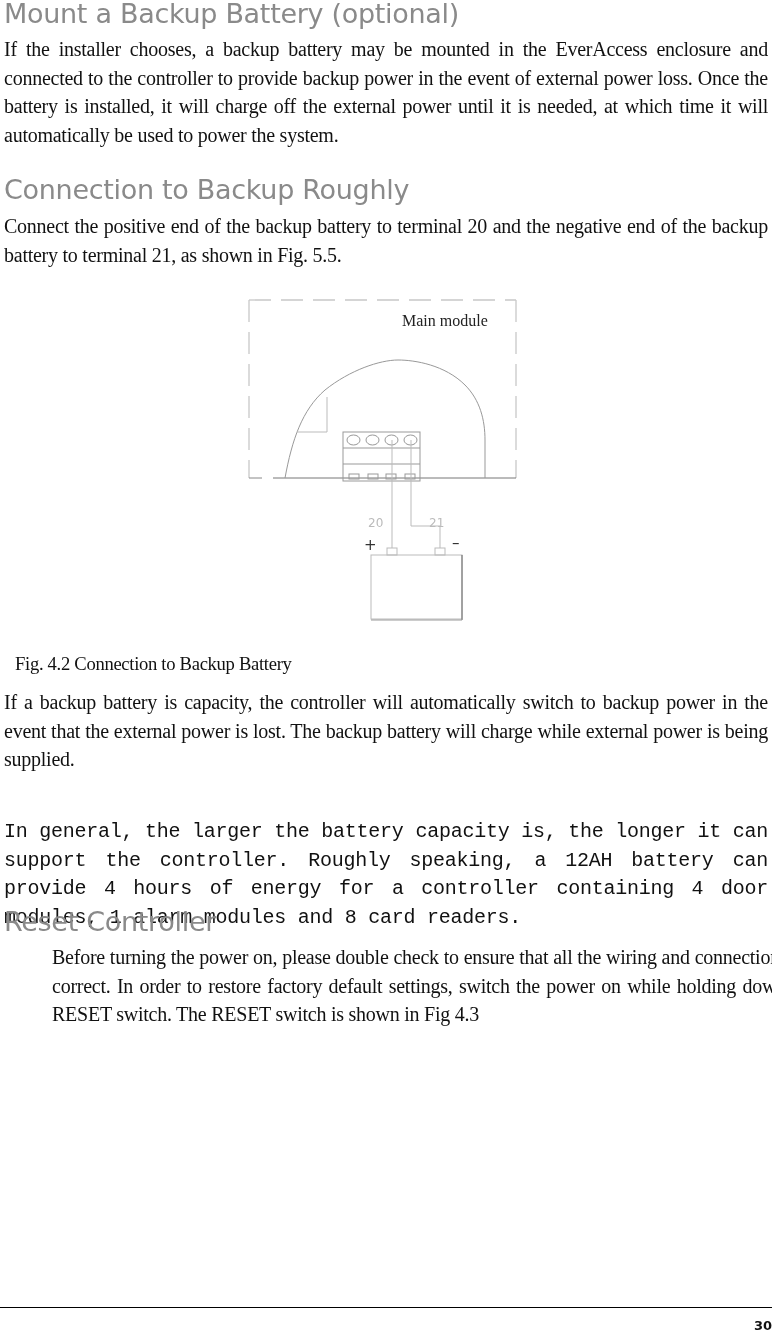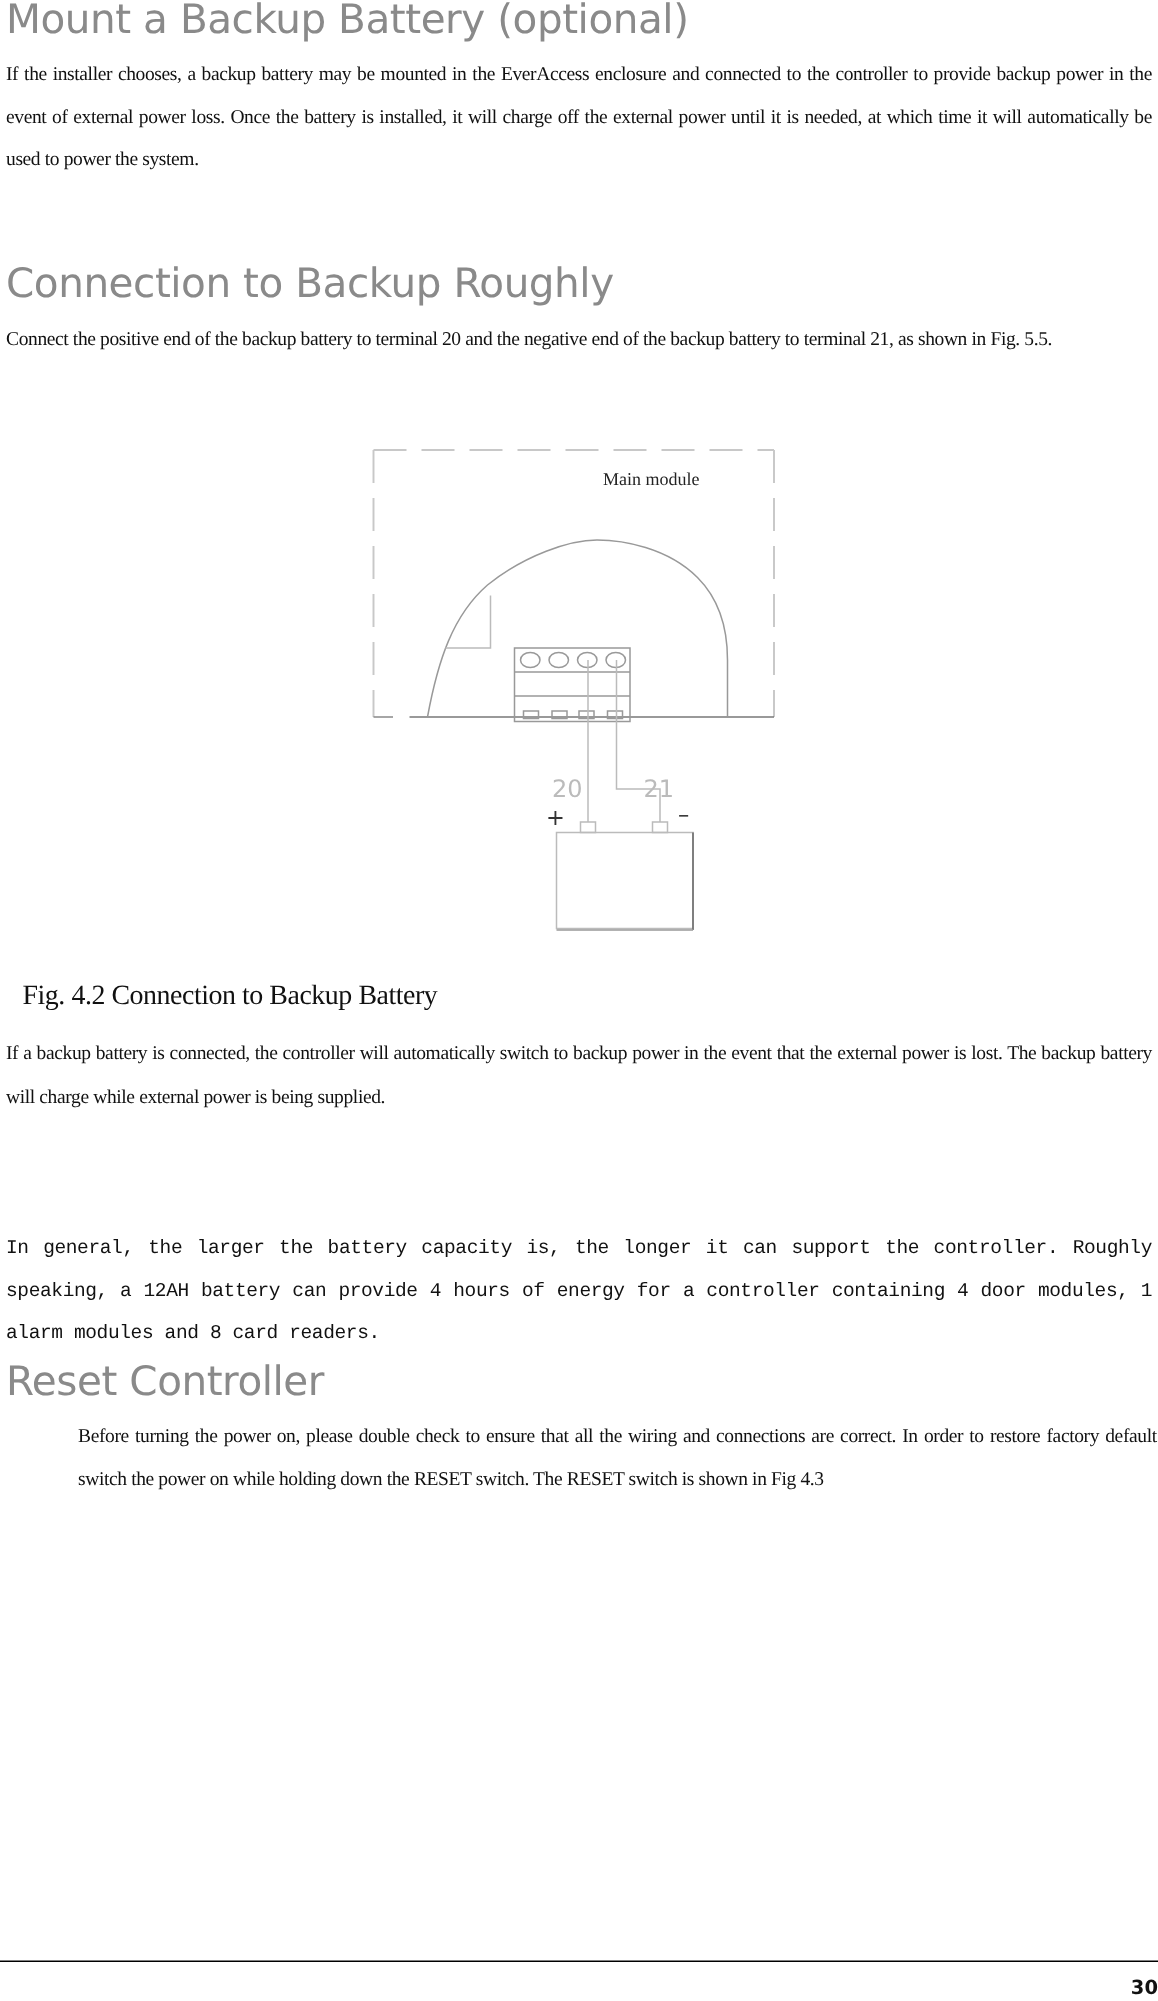--- a/index.html
+++ b/index.html
@@ -25,21 +25,21 @@
       font-size: 27px;
       letter-spacing: -0.3px;
       line-height: 32px;
       white-space: nowrap;
     }
     .para {
       position: absolute;
       left: 4px;
       width: 764px;
       margin: 0;
-      font-size: 13px;
+      font-size: 20px;
       line-height: 28.5px;
       text-align: justify;
       text-align-last: left;
       letter-spacing: -0.25px;
     }
     #h-mount { top: -2px; }
     #p-mount { top: 35px; }
     #h-conn { top: 174px; }
     #p-conn { top: 212px; }
     #h-reset { top: 906px; }
@@ -55,29 +55,29 @@
       height: 340px;
     }
     .figure svg {
       position: absolute;
       left: 0;
       top: 0;
     }
     .fig-label {
       position: absolute;
       font-family: "Liberation Serif", "DejaVu Serif", serif;
-      font-size: 12px;
+      font-size: 16px;
       color: #222;
       white-space: nowrap;
     }
     #main-module-label { left: 162px; top: 22px; }
     .term-label {
       position: absolute;
       font-family: "DejaVu Sans", sans-serif;
-      font-size: 16px;
+      font-size: 12px;
       color: #bbbbbb;
       white-space: nowrap;
     }
     #term-20 { left: 128px; top: 226px; }
     #term-21 { left: 189px; top: 226px; }
     .polarity {
       position: absolute;
       font-family: "DejaVu Sans", sans-serif;
       font-size: 15px;
       color: #333;
@@ -170,20 +170,20 @@
   </svg>
   <span id="main-module-label" class="fig-label">Main module</span>
   <span id="term-20" class="term-label">20</span>
   <span id="term-21" class="term-label">21</span>
   <span id="pol-plus" class="polarity">+</span>
   <span id="pol-minus" class="polarity">–</span>
 </div>
 
 <p class="caption">Fig. 4.2 Connection to Backup Battery</p>
 
-<p id="p-switch" class="para">If a backup battery is connected, the controller will automatically switch to backup power in the event that the external power is lost.  The backup battery will charge while external power is being supplied.</p>
+<p id="p-switch" class="para">If a backup battery is capacity, the controller will automatically switch to backup power in the event that the external power is lost.  The backup battery will charge while external power is being supplied.</p>
 <p id="p-capacity" class="para">In general, the larger the battery capacity is, the longer it can support the controller. Roughly speaking, a 12AH battery can provide 4 hours of energy for a controller containing 4 door modules, 1 alarm modules and 8 card readers.</p>
 
 <h1 id="h-reset" class="heading">Reset Controller</h1>
 <p id="p-reset" class="para">Before turning the power on, please double check to ensure that all the wiring and connections are correct.  In order to restore factory default settings, switch the power on while holding down the RESET switch.  The RESET switch is shown in Fig 4.3</p>
 
 <div class="footer-rule"></div>
 <div class="page-number">30</div>
 
 </body></html>

